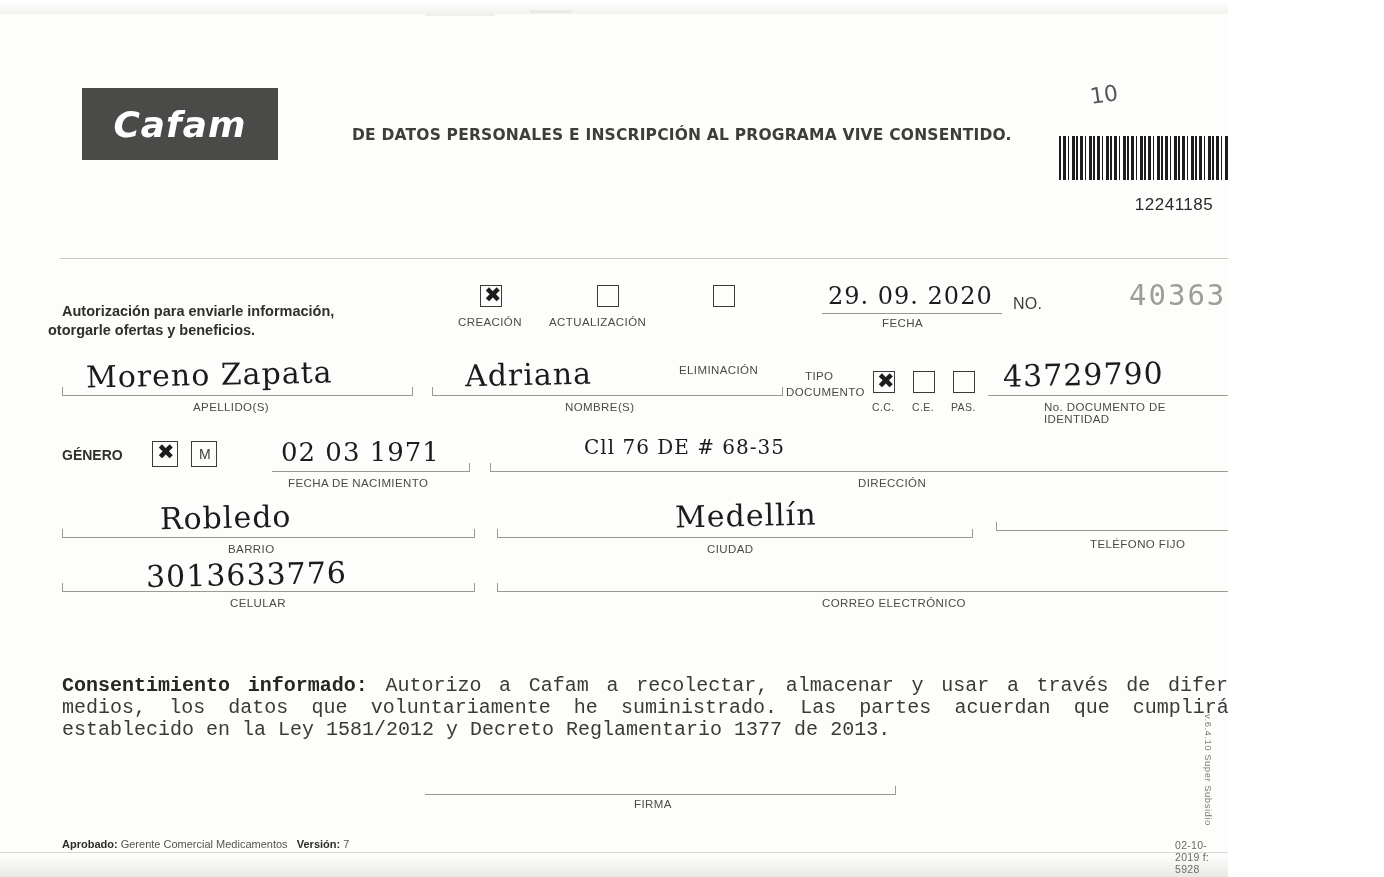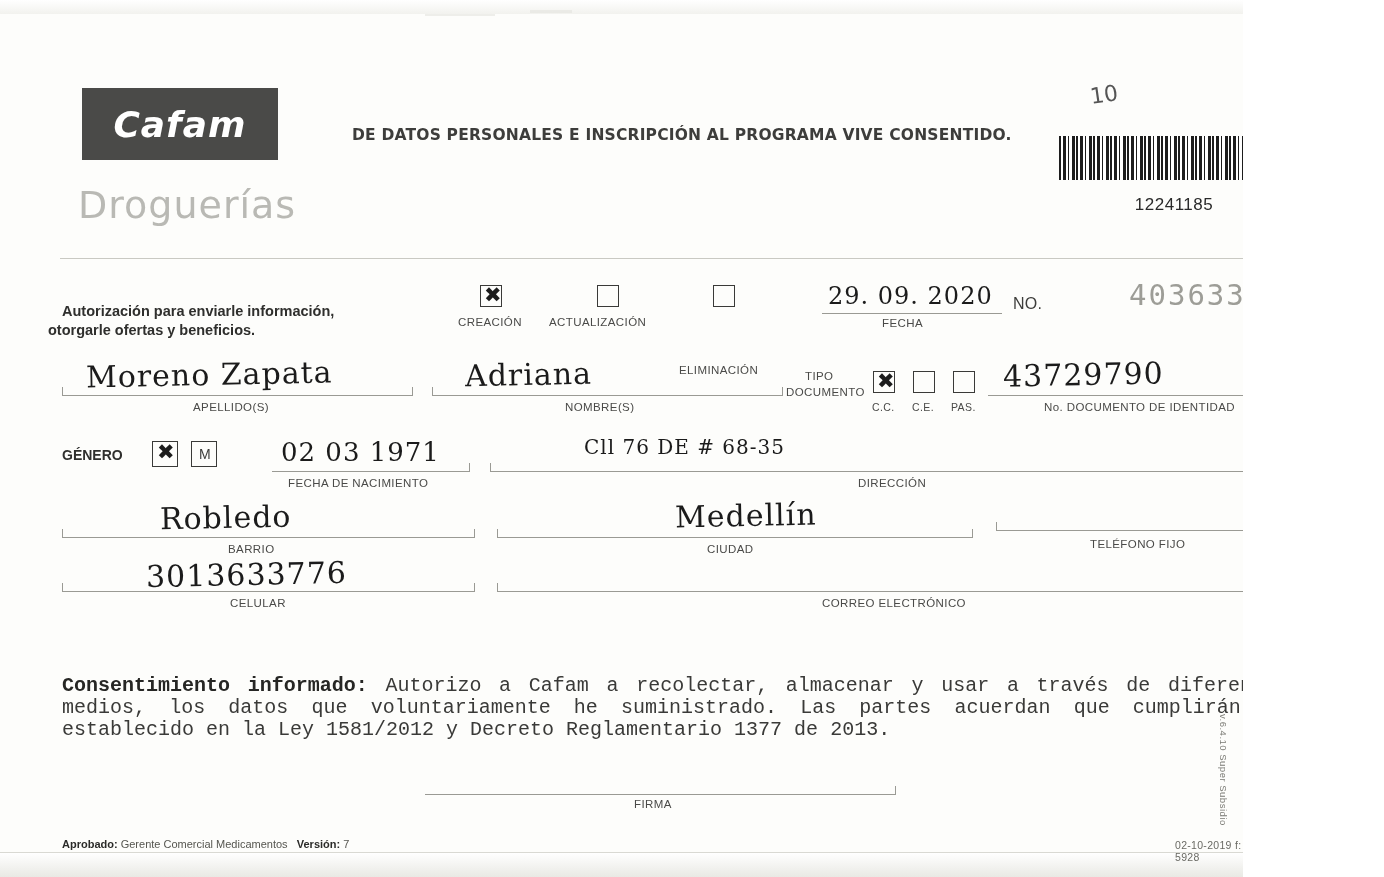--- a/index.html
+++ b/index.html
@@ -10,21 +10,20 @@
   body {
     font-family: "Liberation Sans", sans-serif;
     color: #2b2b2b;
   }
   .page {
     position: relative;
     width: 1228px;
     height: 877px;
     background: #fdfdfb;
     overflow: hidden;
-    padding-left: 15px;
   }
   
   .scan-edge-top {
     position: absolute; left: 0; top: 0; width: 1384px; height: 14px;
     background: linear-gradient(180deg,#ffffff 0%, #f2f2ee 100%);
   }
   .scan-edge-bottom {
     position: absolute; left: 0; bottom: 0; width: 1384px; height: 24px;
     background: linear-gradient(0deg,#e9e9e4 0%, #ffffff 100%);
     border-top: 1px solid #d9d9d3;
@@ -240,21 +239,20 @@
 <div class="page">
 
   <div class="scan-edge-top"></div>
   <div class="scan-smudge" style="left:425px; top:14px; width:70px; height:2px;"></div>
   <div class="scan-smudge" style="left:530px; top:10px; width:42px; height:3px;"></div>
   <div class="scan-edge-bottom"></div>
 
   <div class="logo-box">
     <span class="logo-text">Cafam</span>
   </div>
-  <div class="logo-sub">Droguerías</div>
 
   <div class="title-sub">DE DATOS PERSONALES E INSCRIPCIÓN AL PROGRAMA VIVE CONSENTIDO.</div>
 
   <div class="hand-mark-top">10</div>
   <div class="barcode"></div>
   <div class="barcode-num">12241185</div>
 
   <div class="hr-main"></div>
 
   <div class="lbl-bold" style="left:62px; top:303px;">Autorización para enviarle información,</div>

